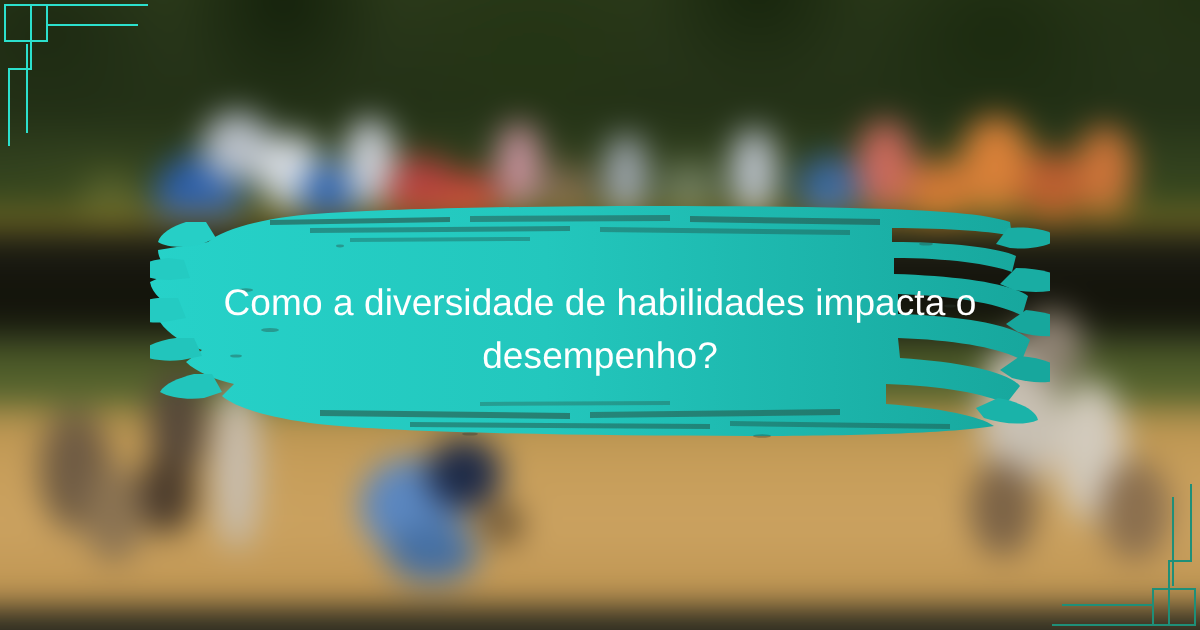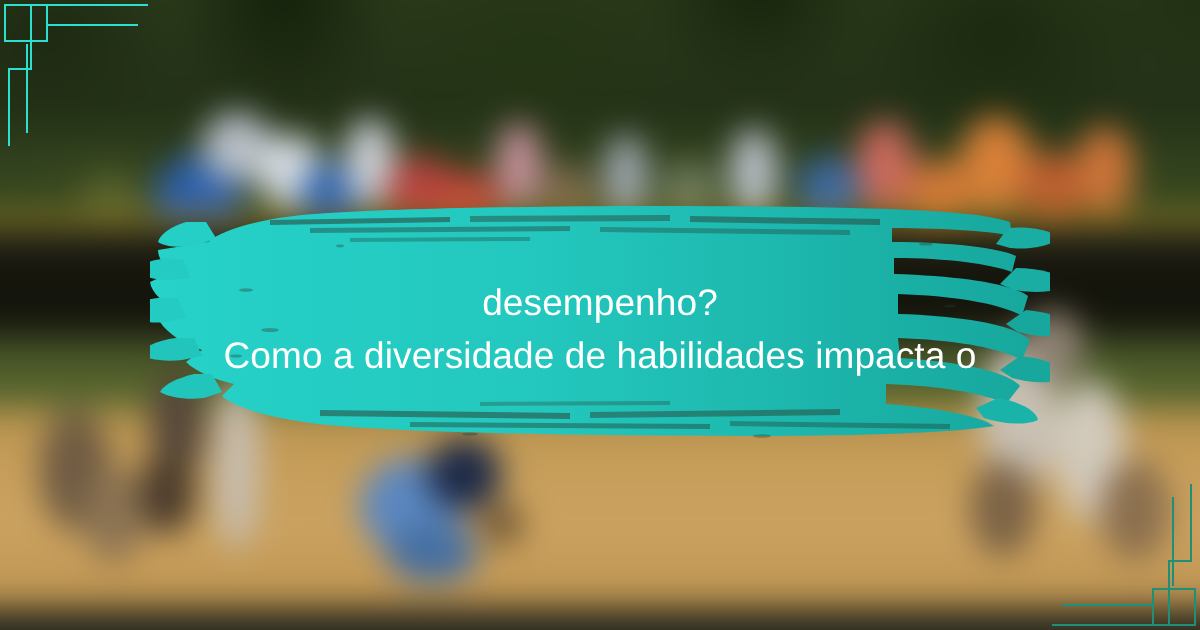--- a/index.html
+++ b/index.html
@@ -289,18 +289,18 @@
         <ellipse cx="120" cy="132" rx="9" ry="2"></ellipse>
         <ellipse cx="86" cy="158" rx="6" ry="1.6"></ellipse>
         <ellipse cx="320" cy="236" rx="8" ry="1.6"></ellipse>
         <ellipse cx="612" cy="238" rx="9" ry="1.8"></ellipse>
         <ellipse cx="776" cy="46" rx="7" ry="1.6"></ellipse>
         <ellipse cx="800" cy="108" rx="6" ry="1.6"></ellipse>
       </g>
     </svg>
 
     <div class="banner-text">
+      <div>Como a diversidade de habilidades impacta o</div>
       <div>desempenho?</div>
-      <div>Como a diversidade de habilidades impacta o</div>
     </div>
   </div>
 
 </div>
 
 </body></html>

